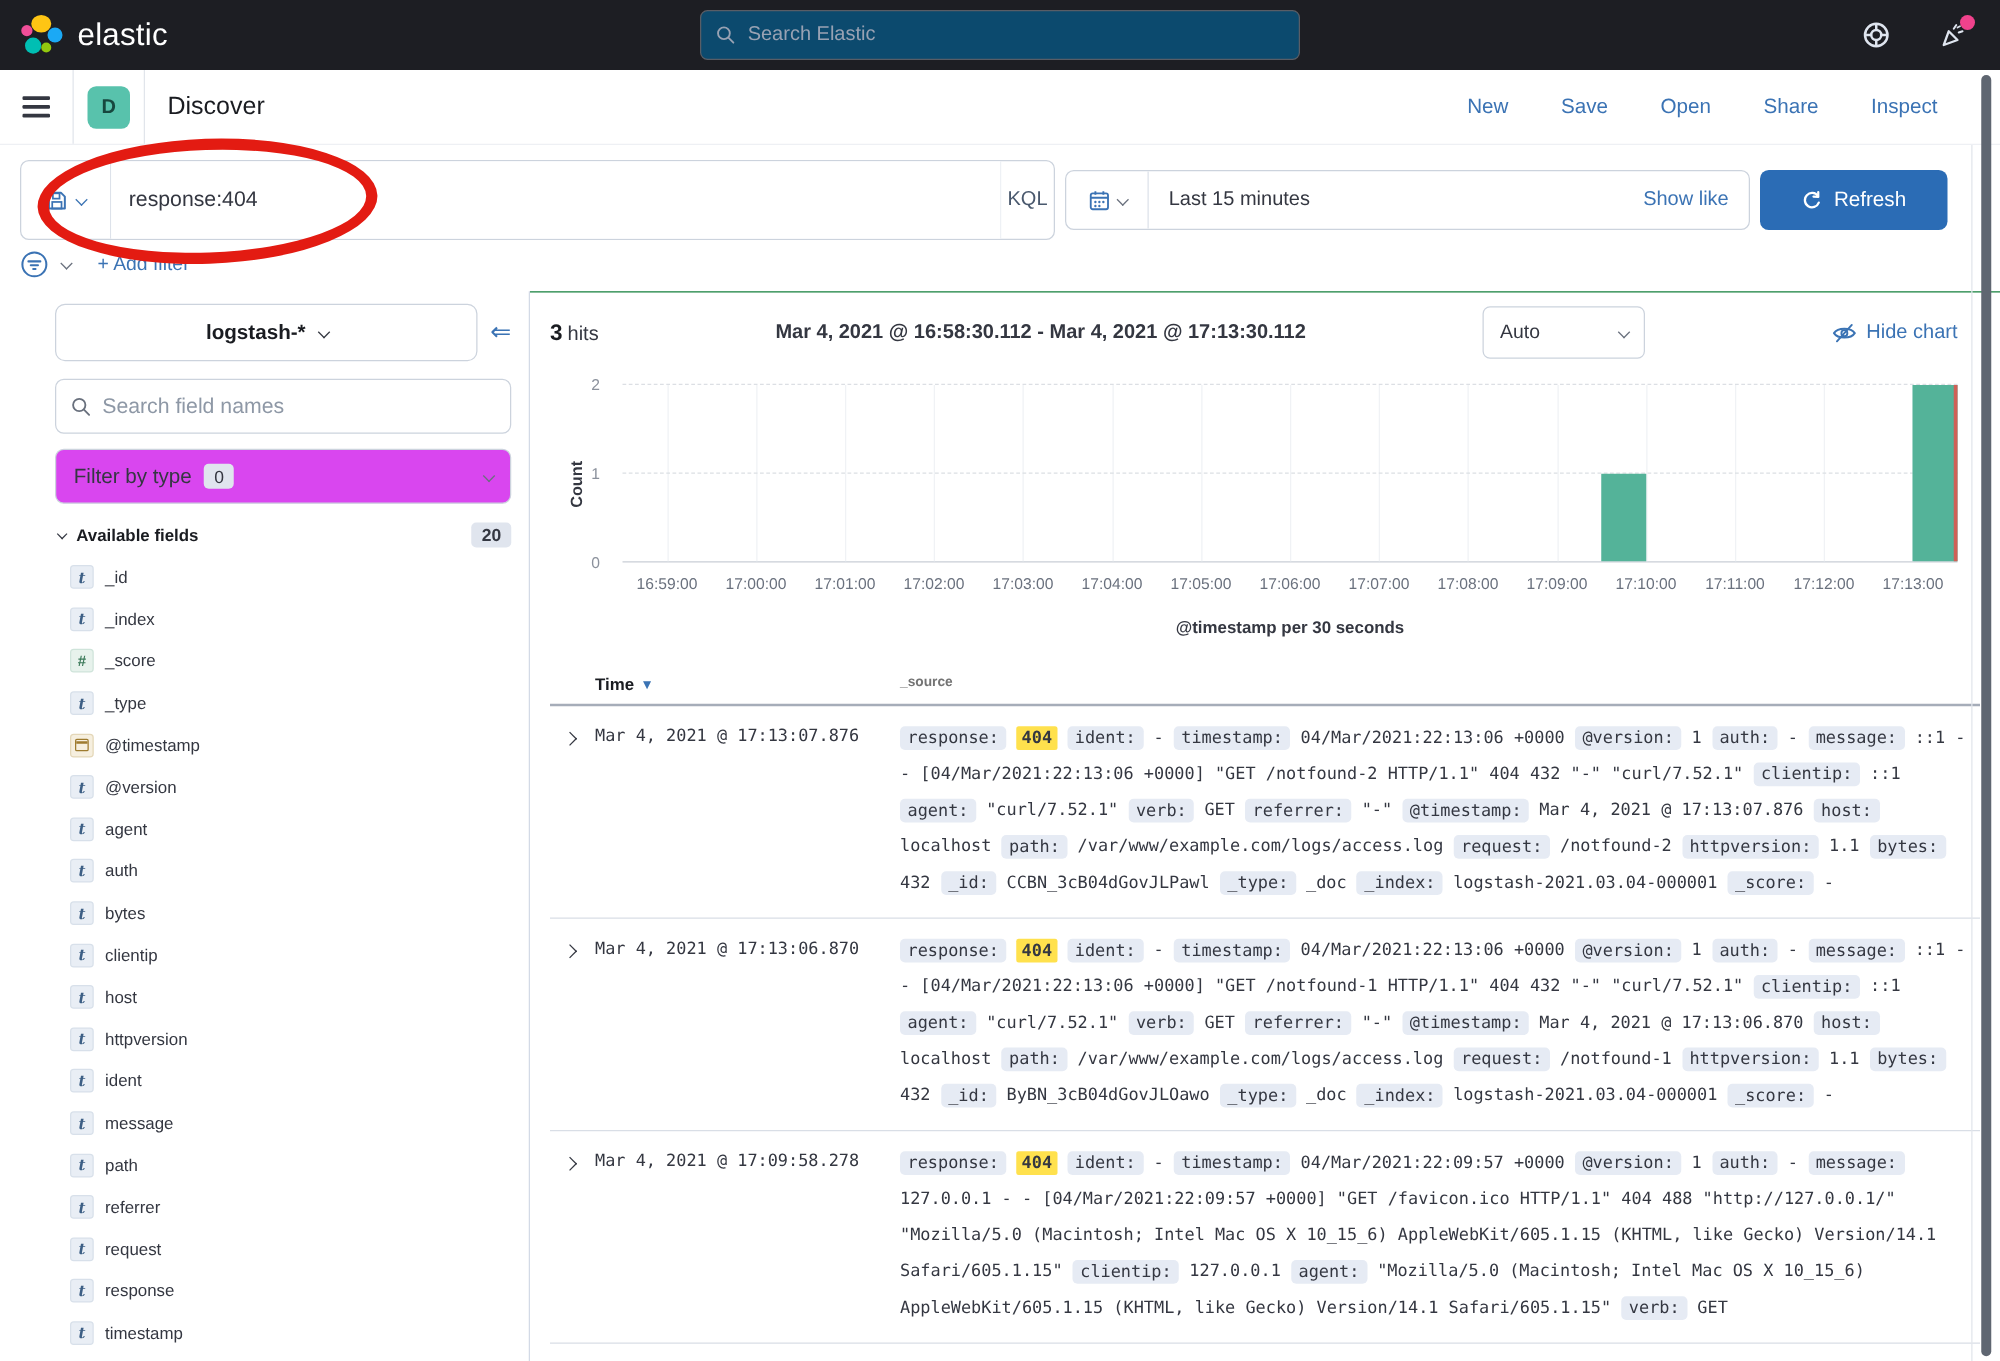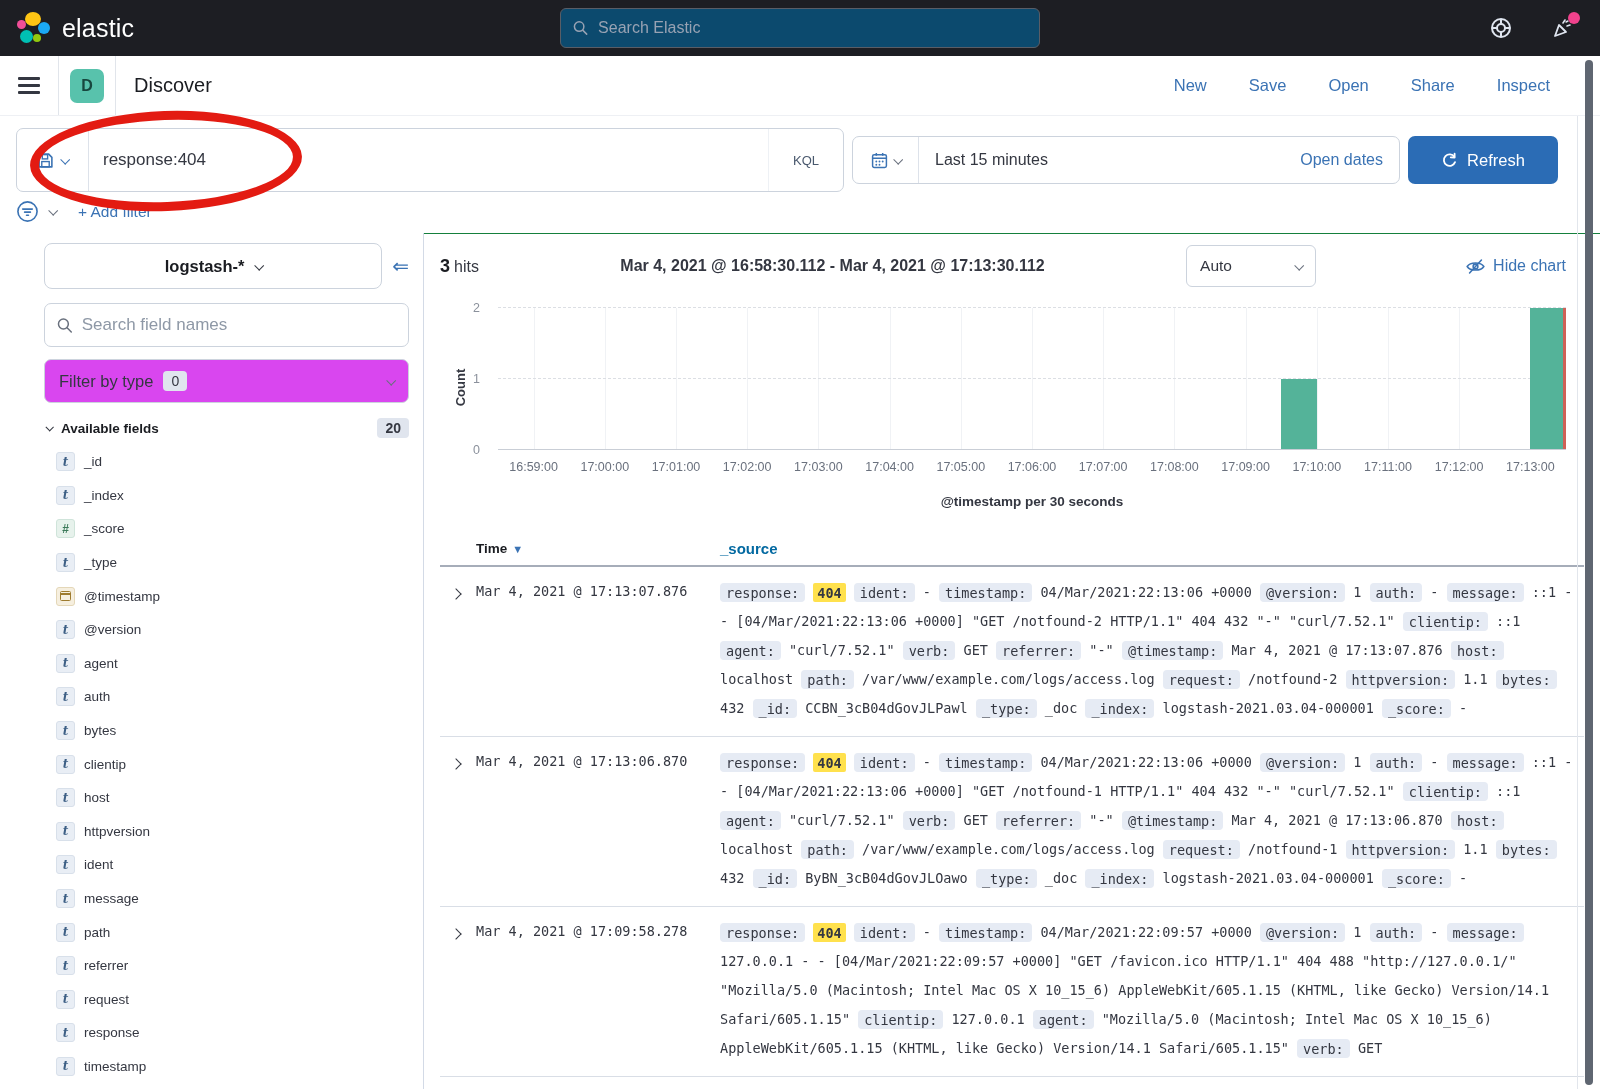--- a/index.html
+++ b/index.html
@@ -33,21 +33,21 @@
   .dbadge { width:34px; height:34px; border-radius:7px; background:#58c2ac; color:#17473e; font-weight:700; font-size:16px; display:flex; align-items:center; justify-content:center; cursor:pointer; }
   .navtitle { font-size:20px; color:#1a1c21; margin-left:18px; font-weight:400; }
   .nav-links { margin-left:auto; display:flex; gap:42px; padding-right:50px; }
   .navlink { color:#3b73b4; font-size:16.5px; cursor:pointer; text-decoration:none; }
 
   
   .qbar { display:flex; align-items:center; padding:12px 16px 6px 16px; gap:8px; }
   .q-group { display:flex; align-items:center; width:828px; height:64px; border:1px solid #ccd3dd; border-radius:7px; background:#fff; overflow:hidden; }
   .q-save { width:72px; height:100%; display:flex; align-items:center; justify-content:center; gap:7px; border-right:1px solid #dde2ea; cursor:pointer; color:#3b73b4; }
   .q-input { flex:1; height:100%; border:none; outline:none; font-size:17px; color:#343741; padding:0 14px; font-family:"Liberation Sans",sans-serif; }
-  .q-kql { padding:0 24px; font-size:13px; color:#49586d; border-left:1px solid #eef1f5; height:100%; display:flex; align-items:center; cursor:pointer; }
+  .q-kql { padding:0 5px; font-size:16px; color:#49586d; border-left:1px solid #eef1f5; height:100%; display:flex; align-items:center; cursor:pointer; }
   .d-group { display:flex; align-items:center; width:548px; height:48px; border:1px solid #ccd3dd; border-radius:7px; background:#fff; overflow:hidden; }
   .d-cal { width:66px; height:100%; display:flex; align-items:center; justify-content:center; gap:6px; border-right:1px solid #dde2ea; cursor:pointer; }
   .d-text { flex:1; padding-left:16px; font-size:16px; color:#343741; cursor:pointer; }
   .d-show { color:#3b73b4; font-size:16px; padding-right:16px; cursor:pointer; }
   .refresh-btn { width:150px; height:48px; background:#2b6cb5; border:none; border-radius:7px; color:#fff; font-size:16.5px; display:flex; align-items:center; justify-content:center; gap:9px; cursor:pointer; font-family:"Liberation Sans",sans-serif; }
 
   
   .filterbar { display:flex; align-items:center; padding:2px 16px 10px 16px; gap:6px; }
   .addfilter { color:#3b73b4; font-size:15.5px; margin-left:16px; cursor:pointer; }
 
@@ -95,21 +95,21 @@
   .ytick { position:absolute; right:10px; font-size:12.5px; color:#8b919c; }
   .xticks { position:absolute; left:58px; right:18px; top:162px; height:20px; }
   .xtick { position:absolute; transform:translateX(-50%); font-size:12.5px; color:#6a717e; white-space:nowrap; }
   .xlabel { position:absolute; left:58px; right:18px; top:196px; text-align:center; font-weight:700; font-size:13.5px; color:#343741; }
 
   
   .dtable { margin-top:12px; }
   .thead { display:flex; border-bottom:2px solid #a6adb9; padding-bottom:8px; }
   .col-exp { width:36px; }
   .col-time { width:244px; font-weight:700; font-size:13.5px; color:#1a1c21; display:flex; align-items:center; gap:5px; }
-  .col-src { flex:1; font-weight:700; font-size:15px; color:#0369a1; }
+  .col-src { flex:1; font-weight:700; font-size:11px; color:#737373; }
   .sortarrow { color:#3b73b4; font-size:11px; }
   .trow { display:flex; border-bottom:1px solid #d9dee6; padding:11px 0 13px 0; }
   .texp { width:36px; padding-top:6px; padding-left:12px; cursor:pointer; color:#343741; }
   .ttime { width:244px; font-family:"DejaVu Sans Mono", monospace; font-size:13.5px; color:#343741; padding-top:5px; white-space:nowrap; }
   .tsrc { flex:1; font-family:"DejaVu Sans Mono", monospace; font-size:13.5px; line-height:29px; color:#343741; padding-right:4px; word-break:break-word; }
   .pill { background:#e6ebf4; border-radius:4px; padding:1.5px 6px; }
   .mark { background:#ffe14d; border-radius:2px; padding:1.5px 4px; font-weight:700; }
   .plain {}
 
   
@@ -209,21 +209,21 @@
             <line x1="11" y1="1" x2="11" y2="3.5" stroke="#3b73b4" stroke-width="1.4"></line>
             <circle cx="5" cy="9" r="0.9" fill="#3b73b4"></circle>
             <circle cx="8" cy="9" r="0.9" fill="#3b73b4"></circle>
             <circle cx="11" cy="9" r="0.9" fill="#3b73b4"></circle>
             <circle cx="5" cy="12" r="0.9" fill="#3b73b4"></circle>
             <circle cx="8" cy="12" r="0.9" fill="#3b73b4"></circle>
           </svg>
         <span class="cv gray"></span>
       </div>
       <div class="d-text">Last 15 minutes</div>
-      <div class="d-show">Open dates</div>
+      <div class="d-show">Show like</div>
     </div>
     <button class="refresh-btn">
       <svg width="17" height="17" viewBox="0 0 16 16">
           <path d="M13.2 9.5 A5.4 5.4 0 1 1 12.6 4.6" fill="none" stroke="#fff" stroke-width="1.7" stroke-linecap="round"></path>
           <path d="M12.8 1.6 L12.8 5.2 L9.2 5.0" fill="none" stroke="#fff" stroke-width="1.7" stroke-linecap="round" stroke-linejoin="round"></path>
         </svg>
       <span>Refresh</span>
     </button>
   </div>
 

